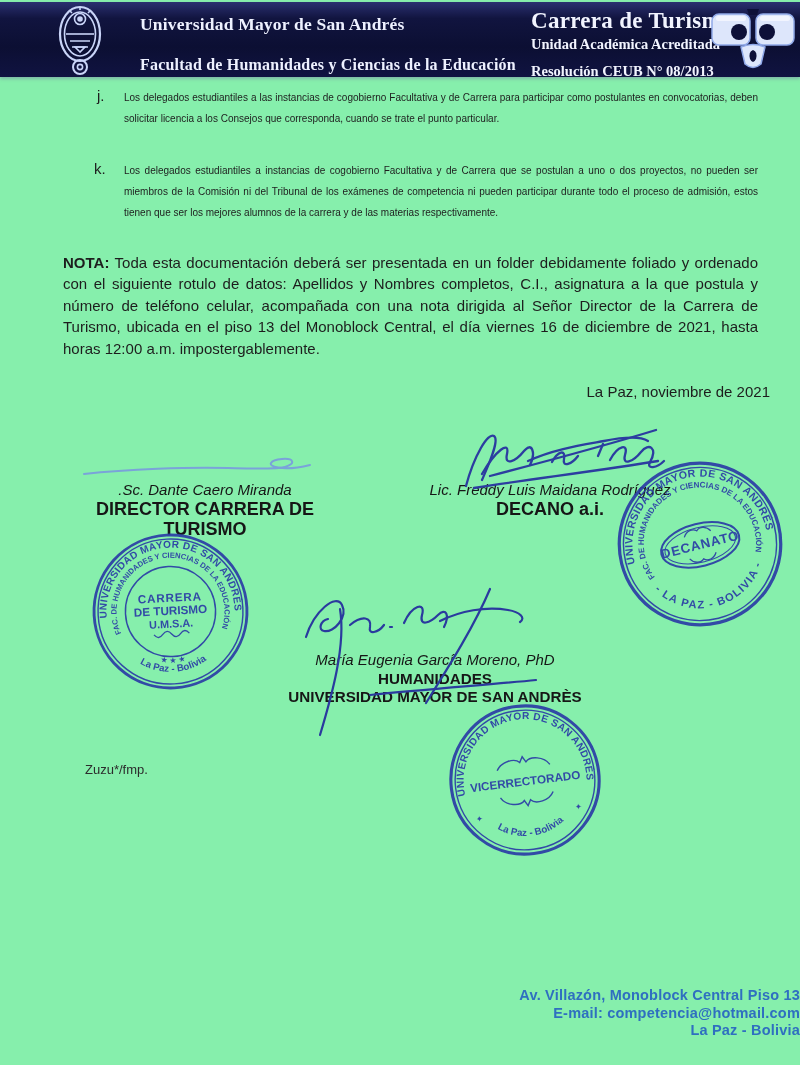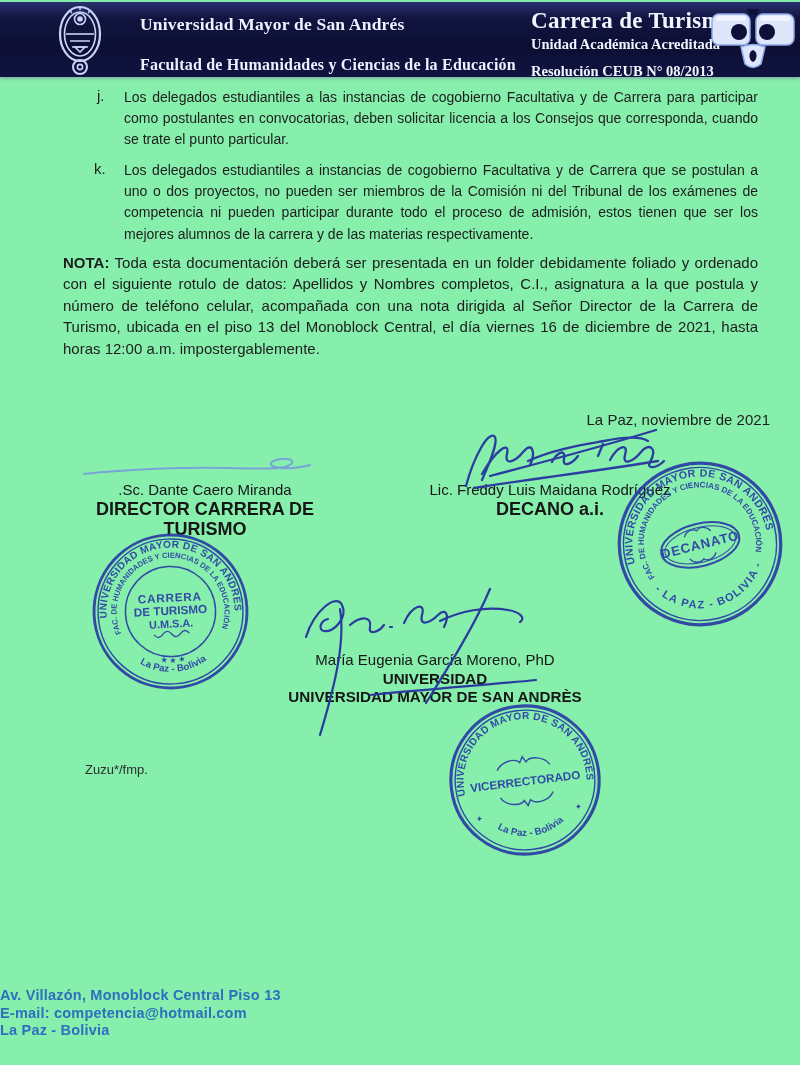--- a/index.html
+++ b/index.html
@@ -20,46 +20,46 @@
   .hdr-right-text { position:absolute; left:531px; top:6px; color:#f2f4ff;
     font-family:"Liberation Serif", serif; font-weight:bold; }
   .hdr-career { font-size:23px; letter-spacing:.3px; }
   .hdr-acc { font-size:14.5px; margin-top:2px; }
   .hdr-res { font-size:14.5px; margin-top:10px; }
   .hdr-emblem { position:absolute; left:56px; top:3px; }
   .hdr-logo { position:absolute; left:710px; top:5px; }
 
   
   .item-label { position:absolute; font-size:15px; color:#1d1d1d; }
-  .item-text  { position:absolute; left:124px; width:634px; font-size:14px; line-height:21.2px;
+  .item-text  { position:absolute; left:124px; width:634px; font-size:10px; line-height:21.2px;
     color:#1d1d1d; text-align:justify; }
   .nota { position:absolute; left:63px; top:252px; width:695px; font-size:15px;
     line-height:21.4px; color:#1d1d1d; text-align:justify; }
   .nota .b { font-weight:bold; }
   .dateline { position:absolute; left:480px; top:383px; width:290px; text-align:right;
-    font-size:15px; color:#1d1d1d;margin-top:28px; }
+    font-size:15px; color:#1d1d1d; }
 
   
   .sig-block { position:absolute; text-align:center; color:#161616; }
-  .sig-name { font-size:15px; line-height:19px; }
+  .sig-name { font-size:15px; line-height:19px;font-style:italic; }
   .sig-title { font-size:18px; font-weight:bold; line-height:20px; }
   .sig-svg { position:absolute; z-index:6; }
   .vic-block { position:absolute; left:270px; top:651px; width:330px; text-align:center;
     color:#161616; z-index:4; }
   .vic-block .sig-name { font-size:15px; line-height:18.5px; }
   .vic-block .sig-title { font-size:15.2px; line-height:18.5px; }
 
   .reference { position:absolute; left:85px; top:762px; font-size:13px; color:#2c2c2c;text-align:right; }
 
   
   .stamp { position:absolute; z-index:5; opacity:.92; }
   .stamp svg text { font-family:"Liberation Sans", sans-serif; }
 
   
-  .footer { position:absolute; left:0; top:987px; width:800px; text-align:left;
+  .footer { position:absolute; left:0; top:987px; width:800px; text-align:right;
     color:#2f6fc0; font-size:14.5px; line-height:17.5px; font-weight:bold; letter-spacing:.2px; }
 </style>
 </head>
 <body>
 
 <div class="page">
 
   <div class="header-band">
 
     <svg class="hdr-emblem" width="48" height="72" viewBox="0 0 48 72">
@@ -150,21 +150,21 @@
       <path d="M112,52 l2,0"></path>
       <path d="M126,48 C134,30 148,26 144,40 C141,52 152,48 160,40 C168,32 172,40 166,52"></path>
       <path d="M162,46 C182,36 208,31 230,35 C242,37 248,43 242,47"></path>
       <path d="M212,14 C196,52 168,96 148,128"></path>
       <path d="M92,120 C150,114 220,109 258,105"></path>
     </g>
   </svg>
 
   <div class="vic-block">
     <div class="sig-name">María Eugenia García Moreno, PhD</div>
-    <div class="sig-title">UNIVERSIDAD</div>
+    <div class="sig-title">HUMANIDADES</div>
     <div class="sig-title">UNIVERSIDAD MAYOR DE SAN ANDRÈS</div>
   </div>
 
   <div class="reference">Zuzu*/fmp.</div>
 
   <div class="stamp" style="left:90px; top:531px; width:161px; height:161px; transform:rotate(-3deg);">
     <svg width="161" height="161" viewBox="0 0 200 200">
       <defs>
         <path id="t-top" d="M 21,110 A 79.6,79.6 0 1 1 179,110"></path>
         <path id="t-bot" d="M 27.7,120 A 75,75 0 0 0 172.3,120"></path>

